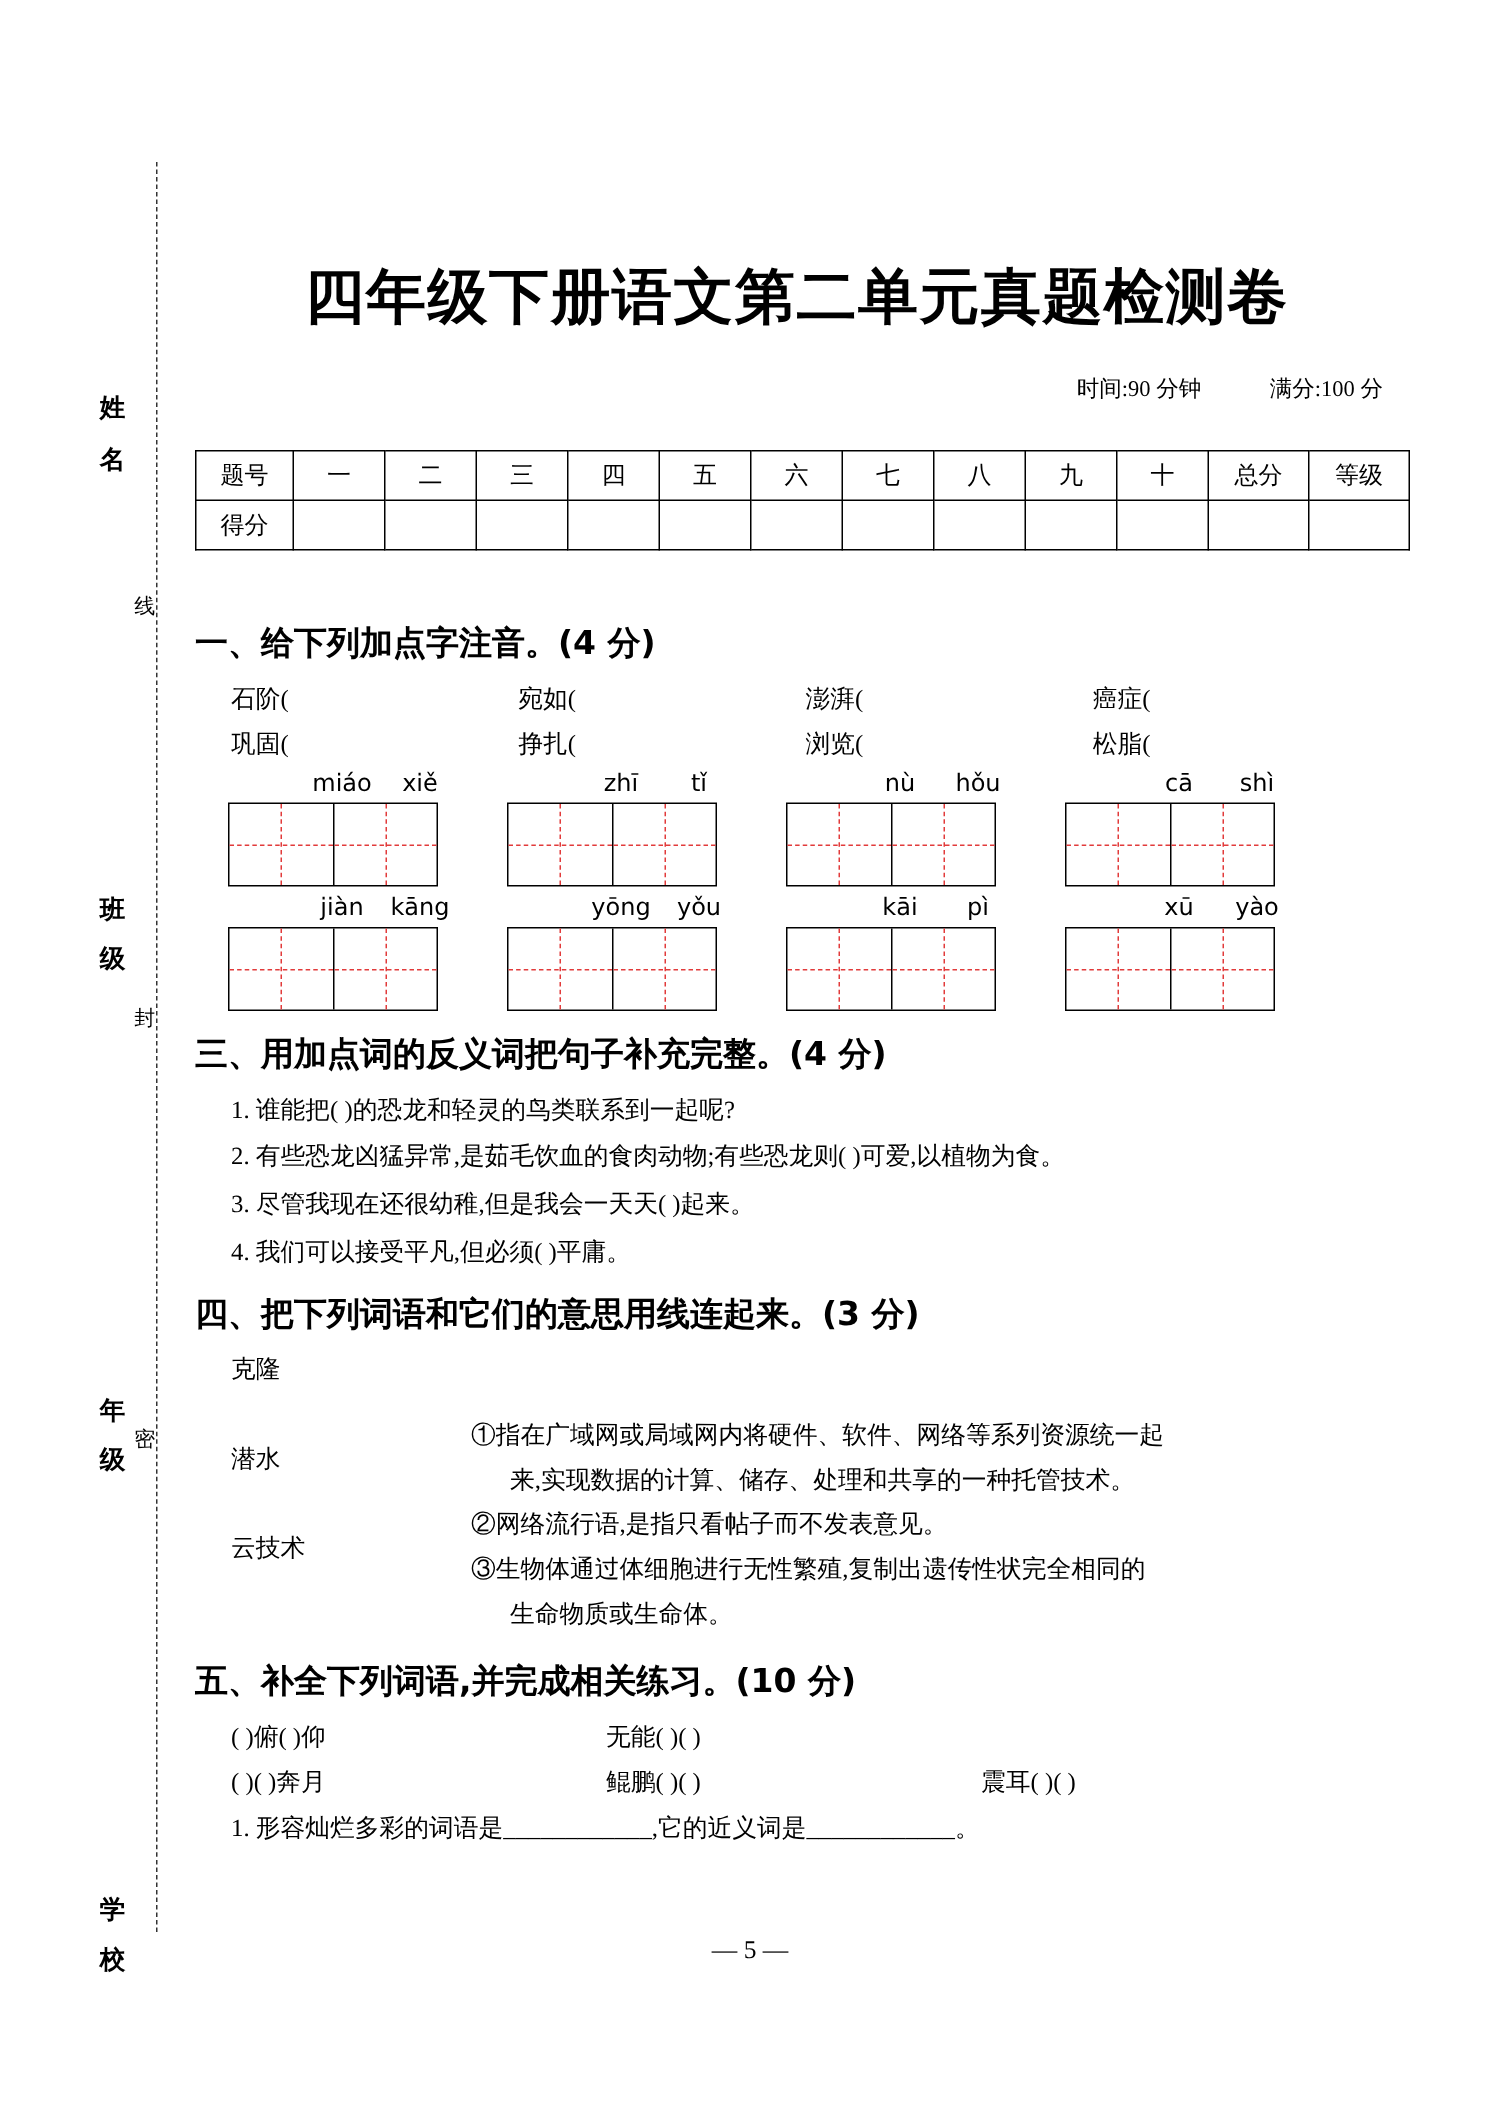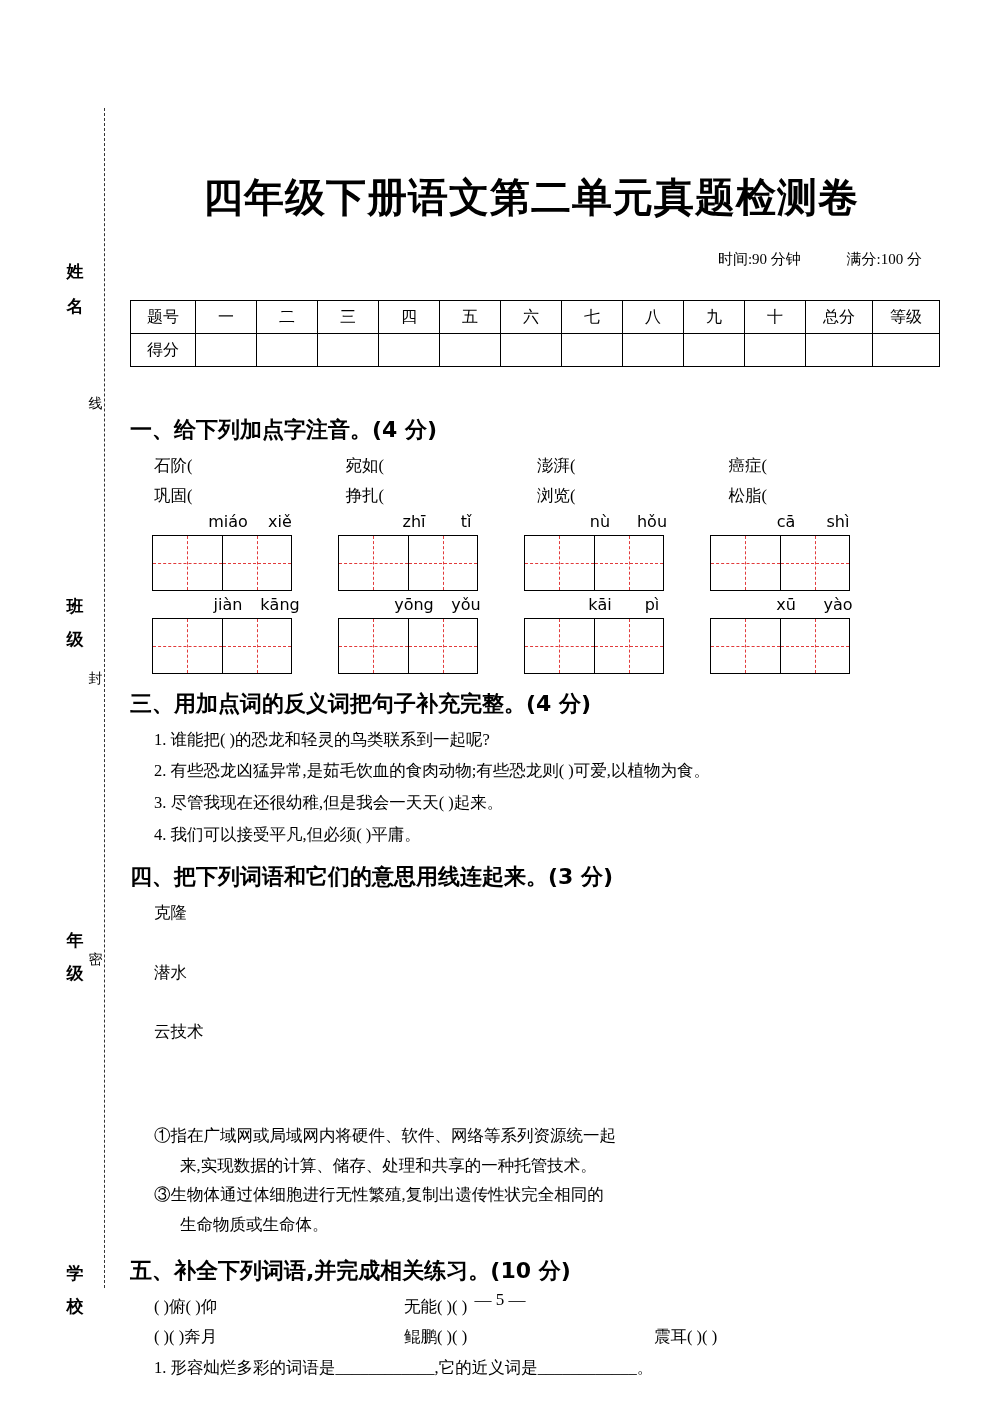--- a/index.html
+++ b/index.html
@@ -69,21 +69,21 @@
   .tz div + div{border-left:1.5px solid #000;}
   .tz div::before,.tz div::after{
     content:"";position:absolute;
   }
   .tz div::before{left:50%;top:0;bottom:0;border-left:1px dashed #e23b3b;}
   .tz div::after{top:50%;left:0;right:0;border-top:1px dashed #e23b3b;}
 
   .qline{margin:6px 0 6px 24px;}
 
   
-  .match{display:flex;margin-left:24px;margin-top:4px;flex-direction:column;}
+  .match{display:flex;margin-left:24px;margin-top:4px;}
   .match .left{width:160px;}
   .match .left div{margin-bottom:34px;}
   .match .right{flex:1;margin-top:44px;}
   .match .right div{margin-bottom:4px;}
   .indent{padding-left:26px;}
 
   
   .idioms div{display:flex;margin:4px 0 4px 24px;}
   .idioms .c{width:250px;}
   .idioms .c2{width:250px;}
@@ -255,20 +255,21 @@
     <div class="sec-head">四、把下列词语和它们的意思用线连起来。(3 分)</div>
     <div class="match">
       <div class="left">
         <div>克隆</div>
         <div>潜水</div>
         <div>云技术</div>
       </div>
       <div class="right">
         <div>①指在广域网或局域网内将硬件、软件、网络等系列资源统一起</div>
         <div class="indent">来,实现数据的计算、储存、处理和共享的一种托管技术。</div>
+        <div>②网络流行语,是指只看帖子而不发表意见。</div>
         <div>③生物体通过体细胞进行无性繁殖,复制出遗传性状完全相同的</div>
         <div class="indent">生命物质或生命体。</div>
       </div>
     </div>
 
     <div class="sec-head">五、补全下列词语,并完成相关练习。(10 分)</div>
     <div class="idioms">
       <div>
         <span class="c">(    )俯(    )仰</span>
         <span>无能(    )(    )</span>

